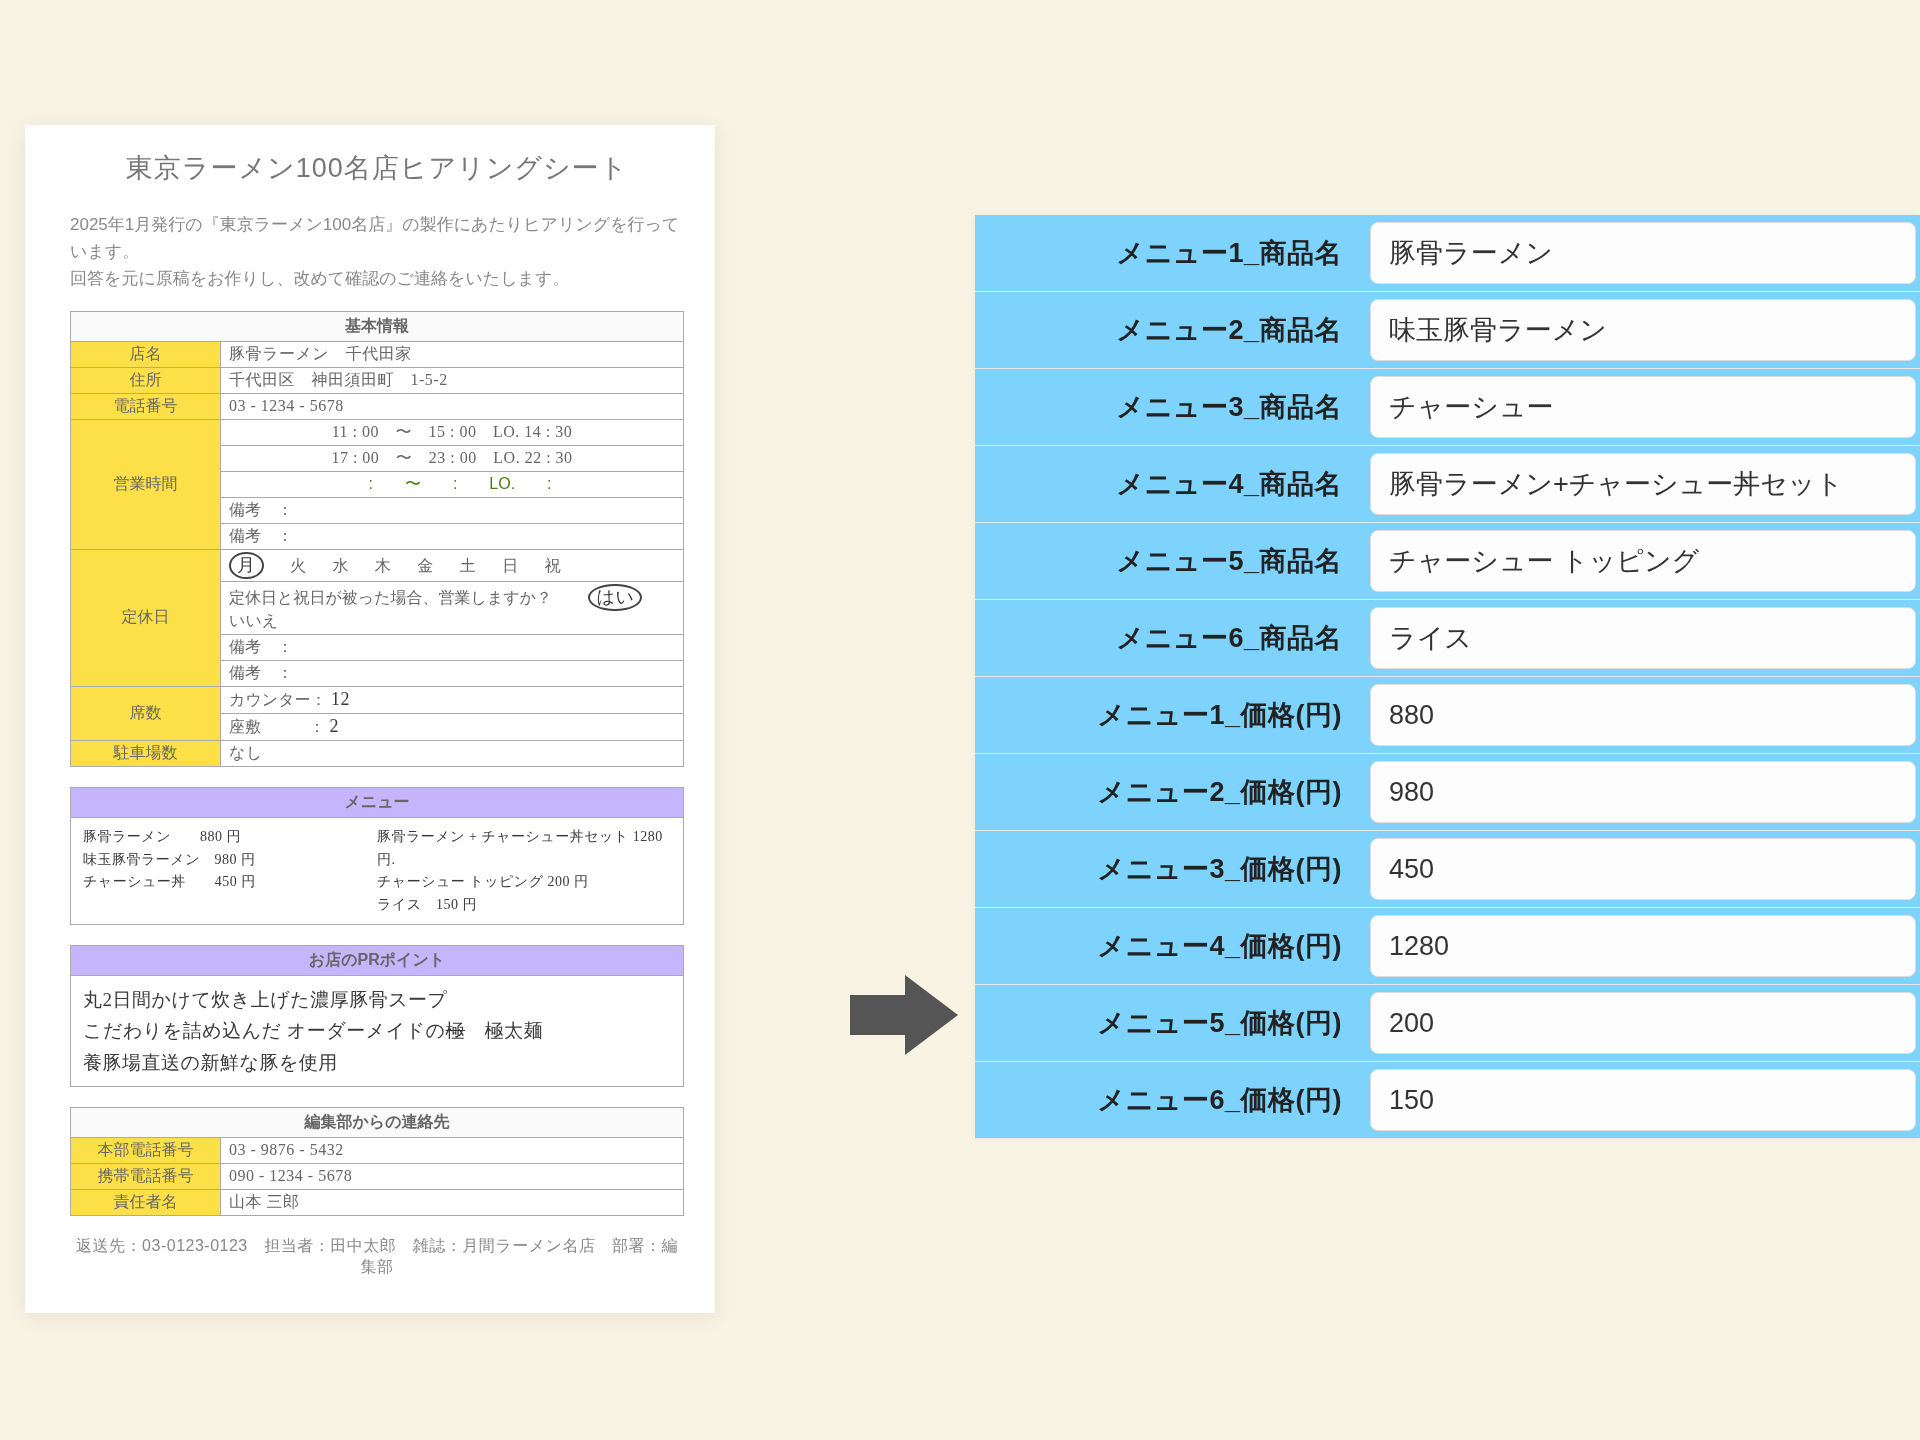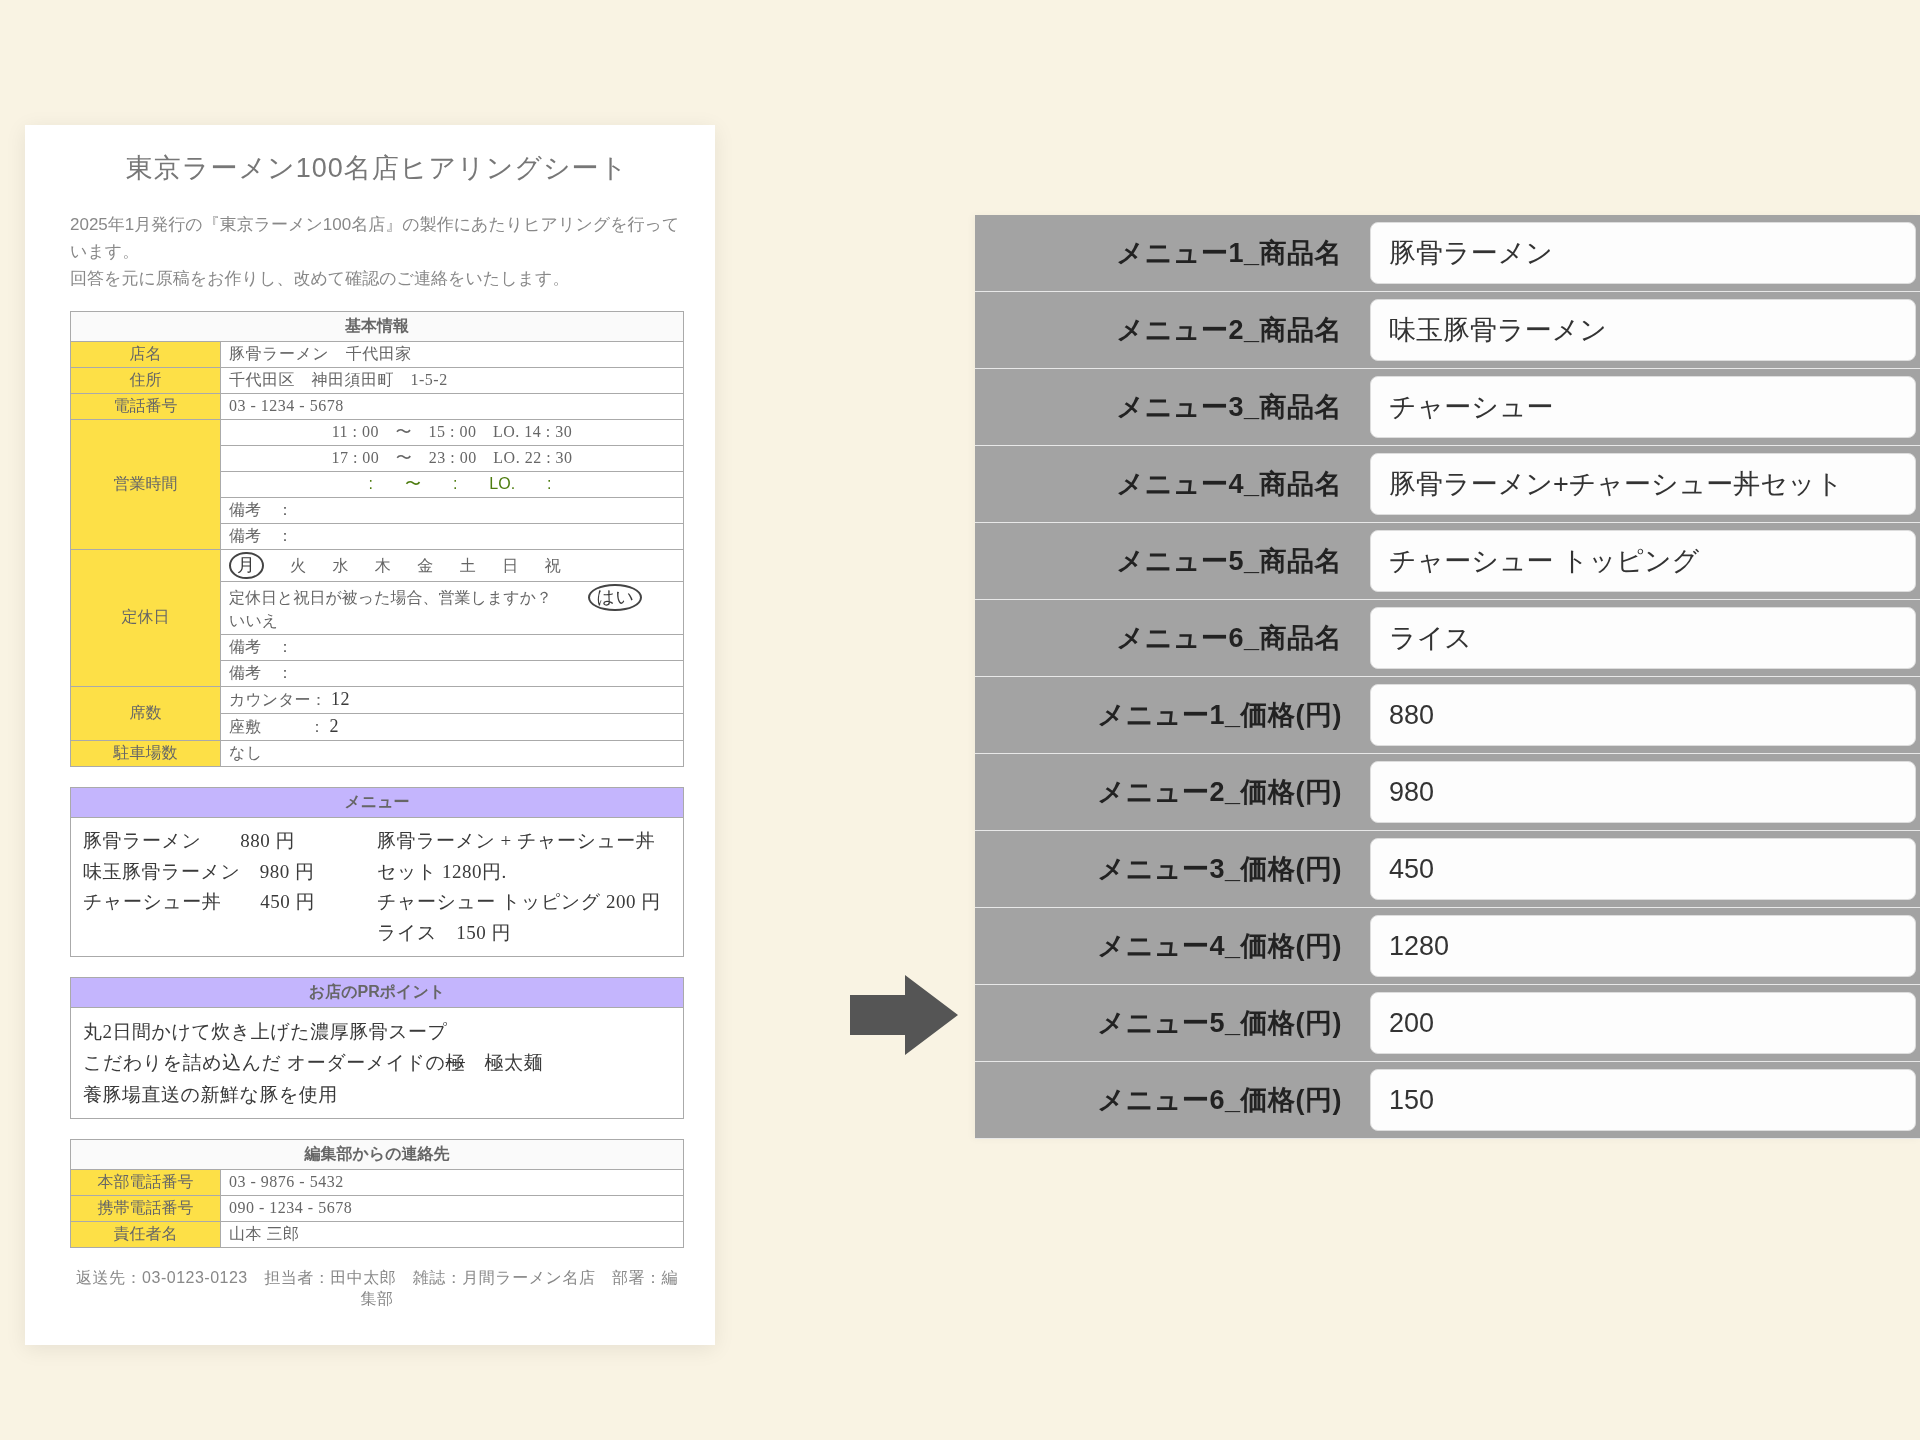--- a/index.html
+++ b/index.html
@@ -86,21 +86,21 @@
       background: #c4b5fd;
     }
     .menu-content {
       display: flex;
       padding: 8px 12px;
     }
     .menu-col {
       flex: 1;
     }
     .menu-line {
-      font-size: 19px;
+      font-size: 14px;
       line-height: 1.6;
     }
     .pr-content {
       padding: 8px 12px;
     }
     .pr-line { font-size: 19px; line-height: 1.65; }
     .strike { text-decoration: line-through; }
     .footer-line {
       text-align: center;
       font-size: 16px;
@@ -111,21 +111,21 @@
     .arrow {
       position: absolute;
       left: 850px;
       top: 970px;
     }
     .data-panel {
       position: absolute;
       right: 0;
       top: 215px;
       width: 945px;
-      background: #a3a3a3;
+      background: #7dd3fc;
       box-shadow: -2px 0 8px rgba(0,0,0,0.04);
     }
     .data-row {
       display: flex;
       align-items: center;
       border-bottom: 1px solid #e8e8e8;
       height: 77px;
     }
     .data-label {
       width: 395px;

